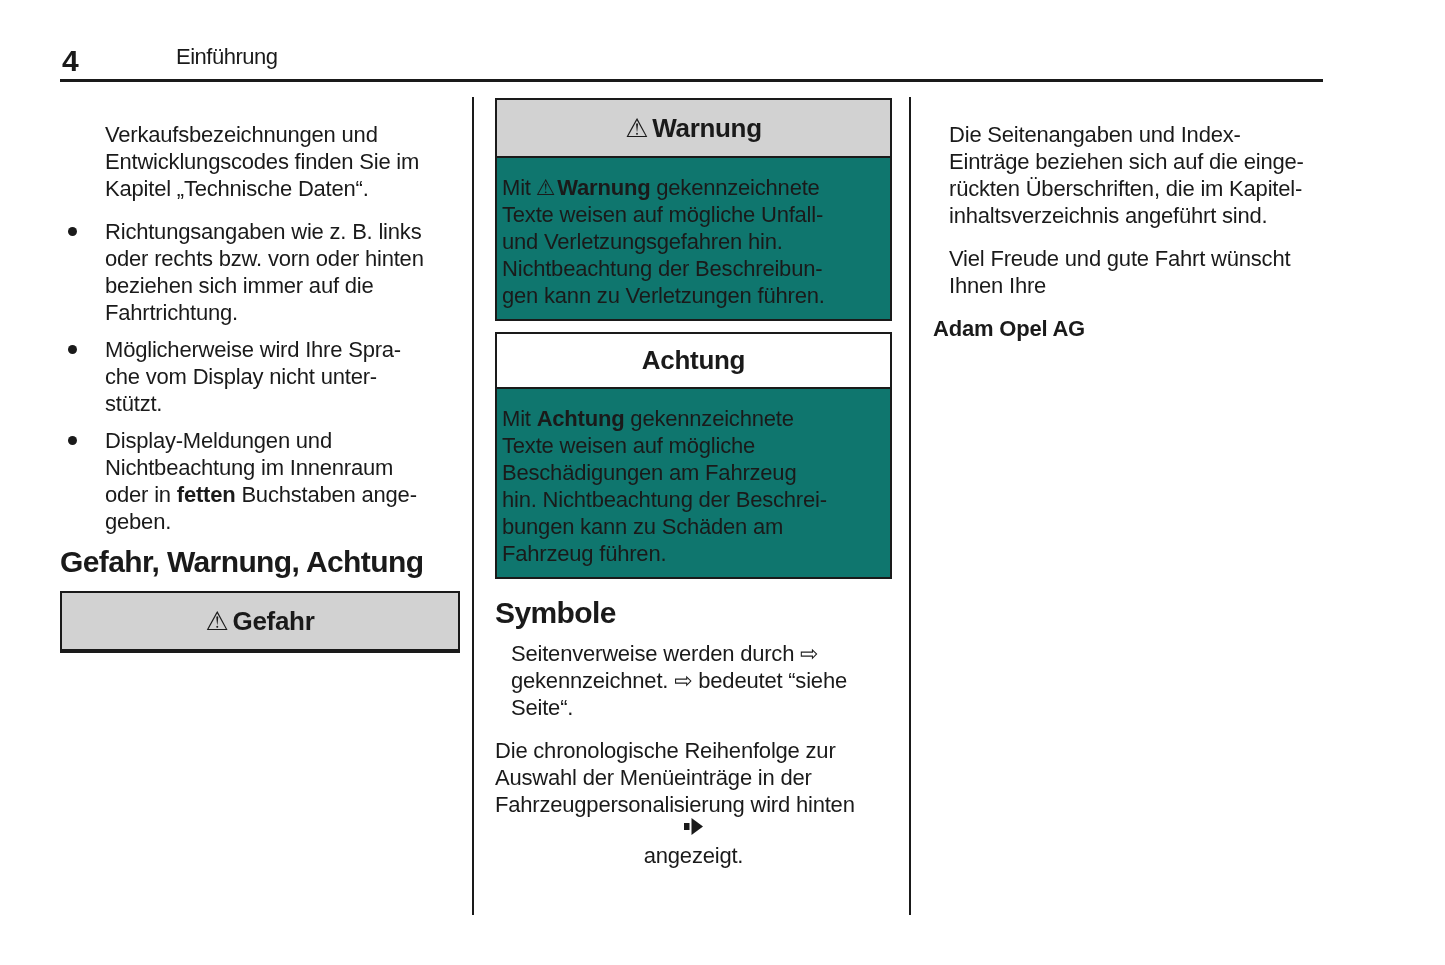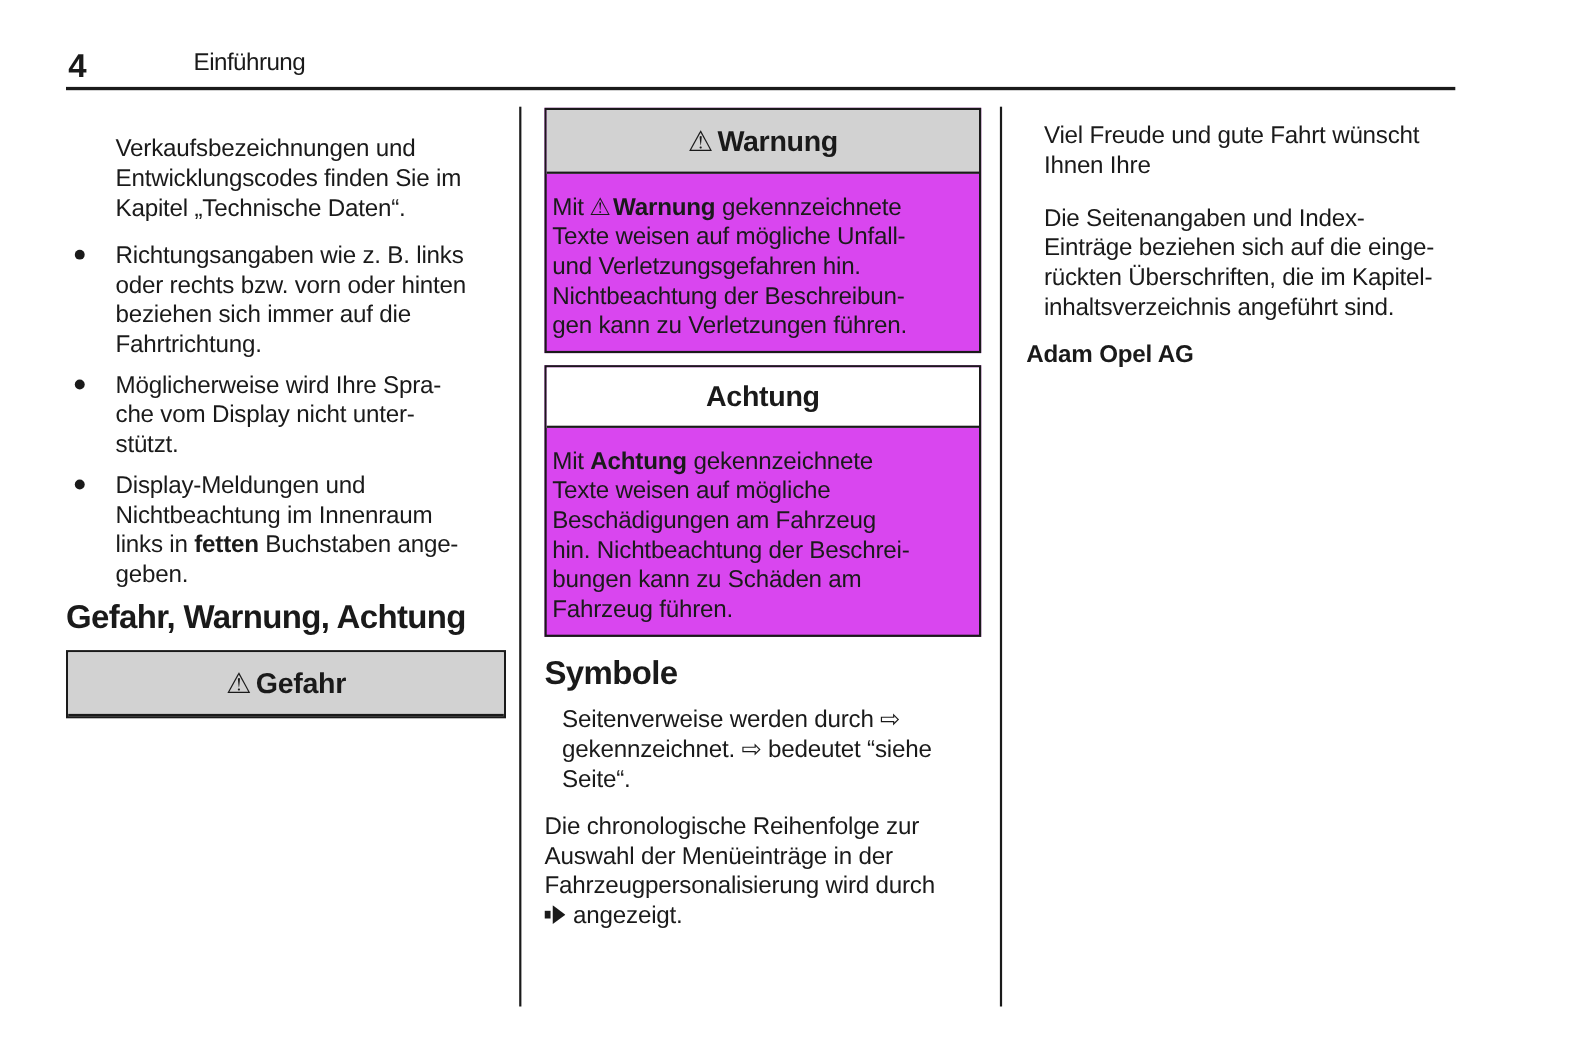--- a/index.html
+++ b/index.html
@@ -26,33 +26,33 @@
   .col1 .intro{padding-top:5px;}
   
   .bullet-list{list-style:none;margin:0;padding:0;}
   .bullet-item{position:relative;padding-left:45px;margin-top:10px;}
   .bullet-dot{position:absolute;left:8px;top:9px;width:9px;height:9px;border-radius:50%;background:#1a1a1a;}
   .b{font-weight:bold;}
   
   .section-heading{margin:9px 0 0 0;font-size:30px;line-height:36px;font-weight:bold;letter-spacing:-0.6px;}
   .col2 .section-heading{margin-top:16px;}
   
-  .warnbox{border:2px solid #1a1a1a;margin-top:11px;background:#d946ef;}
+  .warnbox{border:2px solid #1a1a1a;margin-top:11px;background:#0f766e;}
   .warnbox-head{height:56px;line-height:56px;text-align:center;font-size:26px;font-weight:bold;
     border-bottom:2px solid #1a1a1a;letter-spacing:-0.3px;}
   .warnbox-head.gray{background:#d2d2d2;}
   .warnbox-head.white{background:#ffffff;height:53px;line-height:53px;}
   .warnbox-body{padding:16px 10px 10px 5px;}
   .tri{margin:0 2px 0 5px;}
   .head-tri{margin-right:4px;font-weight:normal;}
   .col2 .warnbox.first{margin-top:0;}
   
   .p-gap{margin-top:9px;}
   .p-gap2{margin-top:12px;}
-  .arrow-line{display:flex;align-items:center;gap:7px;}
+  .arrow-line{display:flex;align-items:center;gap:7px;flex-direction:column;}
   .menu-arrow svg{display:block;}
   .signature{font-weight:bold;margin-top:7px;}
 </style>
 </head>
 <body>
 
 <div class="page">
 
   <div class="page-number">4</div>
   <div class="chapter-title">Einführung</div>
@@ -77,21 +77,21 @@
       <li class="bullet-item">
         <span class="bullet-dot"></span>
         <div class="lines">Möglicherweise wird Ihre Spra-
 che vom Display nicht unter-
 stützt.</div>
       </li>
       <li class="bullet-item">
         <span class="bullet-dot"></span>
         <div class="lines">Display-Meldungen und
 Nichtbeachtung im Innenraum</div>
-        <div><span>links in </span><span class="b">fetten</span><span> Buchstaben ange-</span></div>
+        <div><span>oder in </span><span class="b">fetten</span><span> Buchstaben ange-</span></div>
         <div class="lines">geben.</div>
       </li>
     </ul>
 
     <h2 class="section-heading">Gefahr, Warnung, Achtung</h2>
 
     <div class="warnbox">
       <div class="warnbox-head gray">
         <span class="head-tri">⚠</span><span>Gefahr</span>
       </div>
@@ -129,36 +129,36 @@
 
     <h2 class="section-heading">Symbole</h2>
 
     <p class="para p-gap lines">Seitenverweise werden durch ⇨
 gekennzeichnet. ⇨ bedeutet “siehe
 Seite“.</p>
 
     <div class="p-gap2">
       <div class="lines">Die chronologische Reihenfolge zur
 Auswahl der Menüeinträge in der
-Fahrzeugpersonalisierung wird durch</div>
+Fahrzeugpersonalisierung wird hinten</div>
       <div class="arrow-line">
         <span class="menu-arrow">
           <svg width="19" height="17" viewBox="0 0 19 17" xmlns="http://www.w3.org/2000/svg">
             <rect x="0" y="5" width="5.5" height="7" fill="#1a1a1a"></rect>
             <polygon points="7.5,0 19,8.5 7.5,17" fill="#1a1a1a"></polygon>
           </svg>
         </span>
         <span>angezeigt.</span>
       </div>
     </div>
   </div>
 
   <div class="col col3">
-    <p class="para p-gap lines">Viel Freude und gute Fahrt wünscht
-Ihnen Ihre</p>
     <p class="para intro lines" style="padding-top:5px">Die Seitenangaben und Index-
 Einträge beziehen sich auf die einge-
 rückten Überschriften, die im Kapitel-
 inhaltsverzeichnis angeführt sind.</p>
+    <p class="para p-gap lines">Viel Freude und gute Fahrt wünscht
+Ihnen Ihre</p>
     <div class="signature">Adam Opel AG</div>
   </div>
 
 </div>
 
 </body></html>

